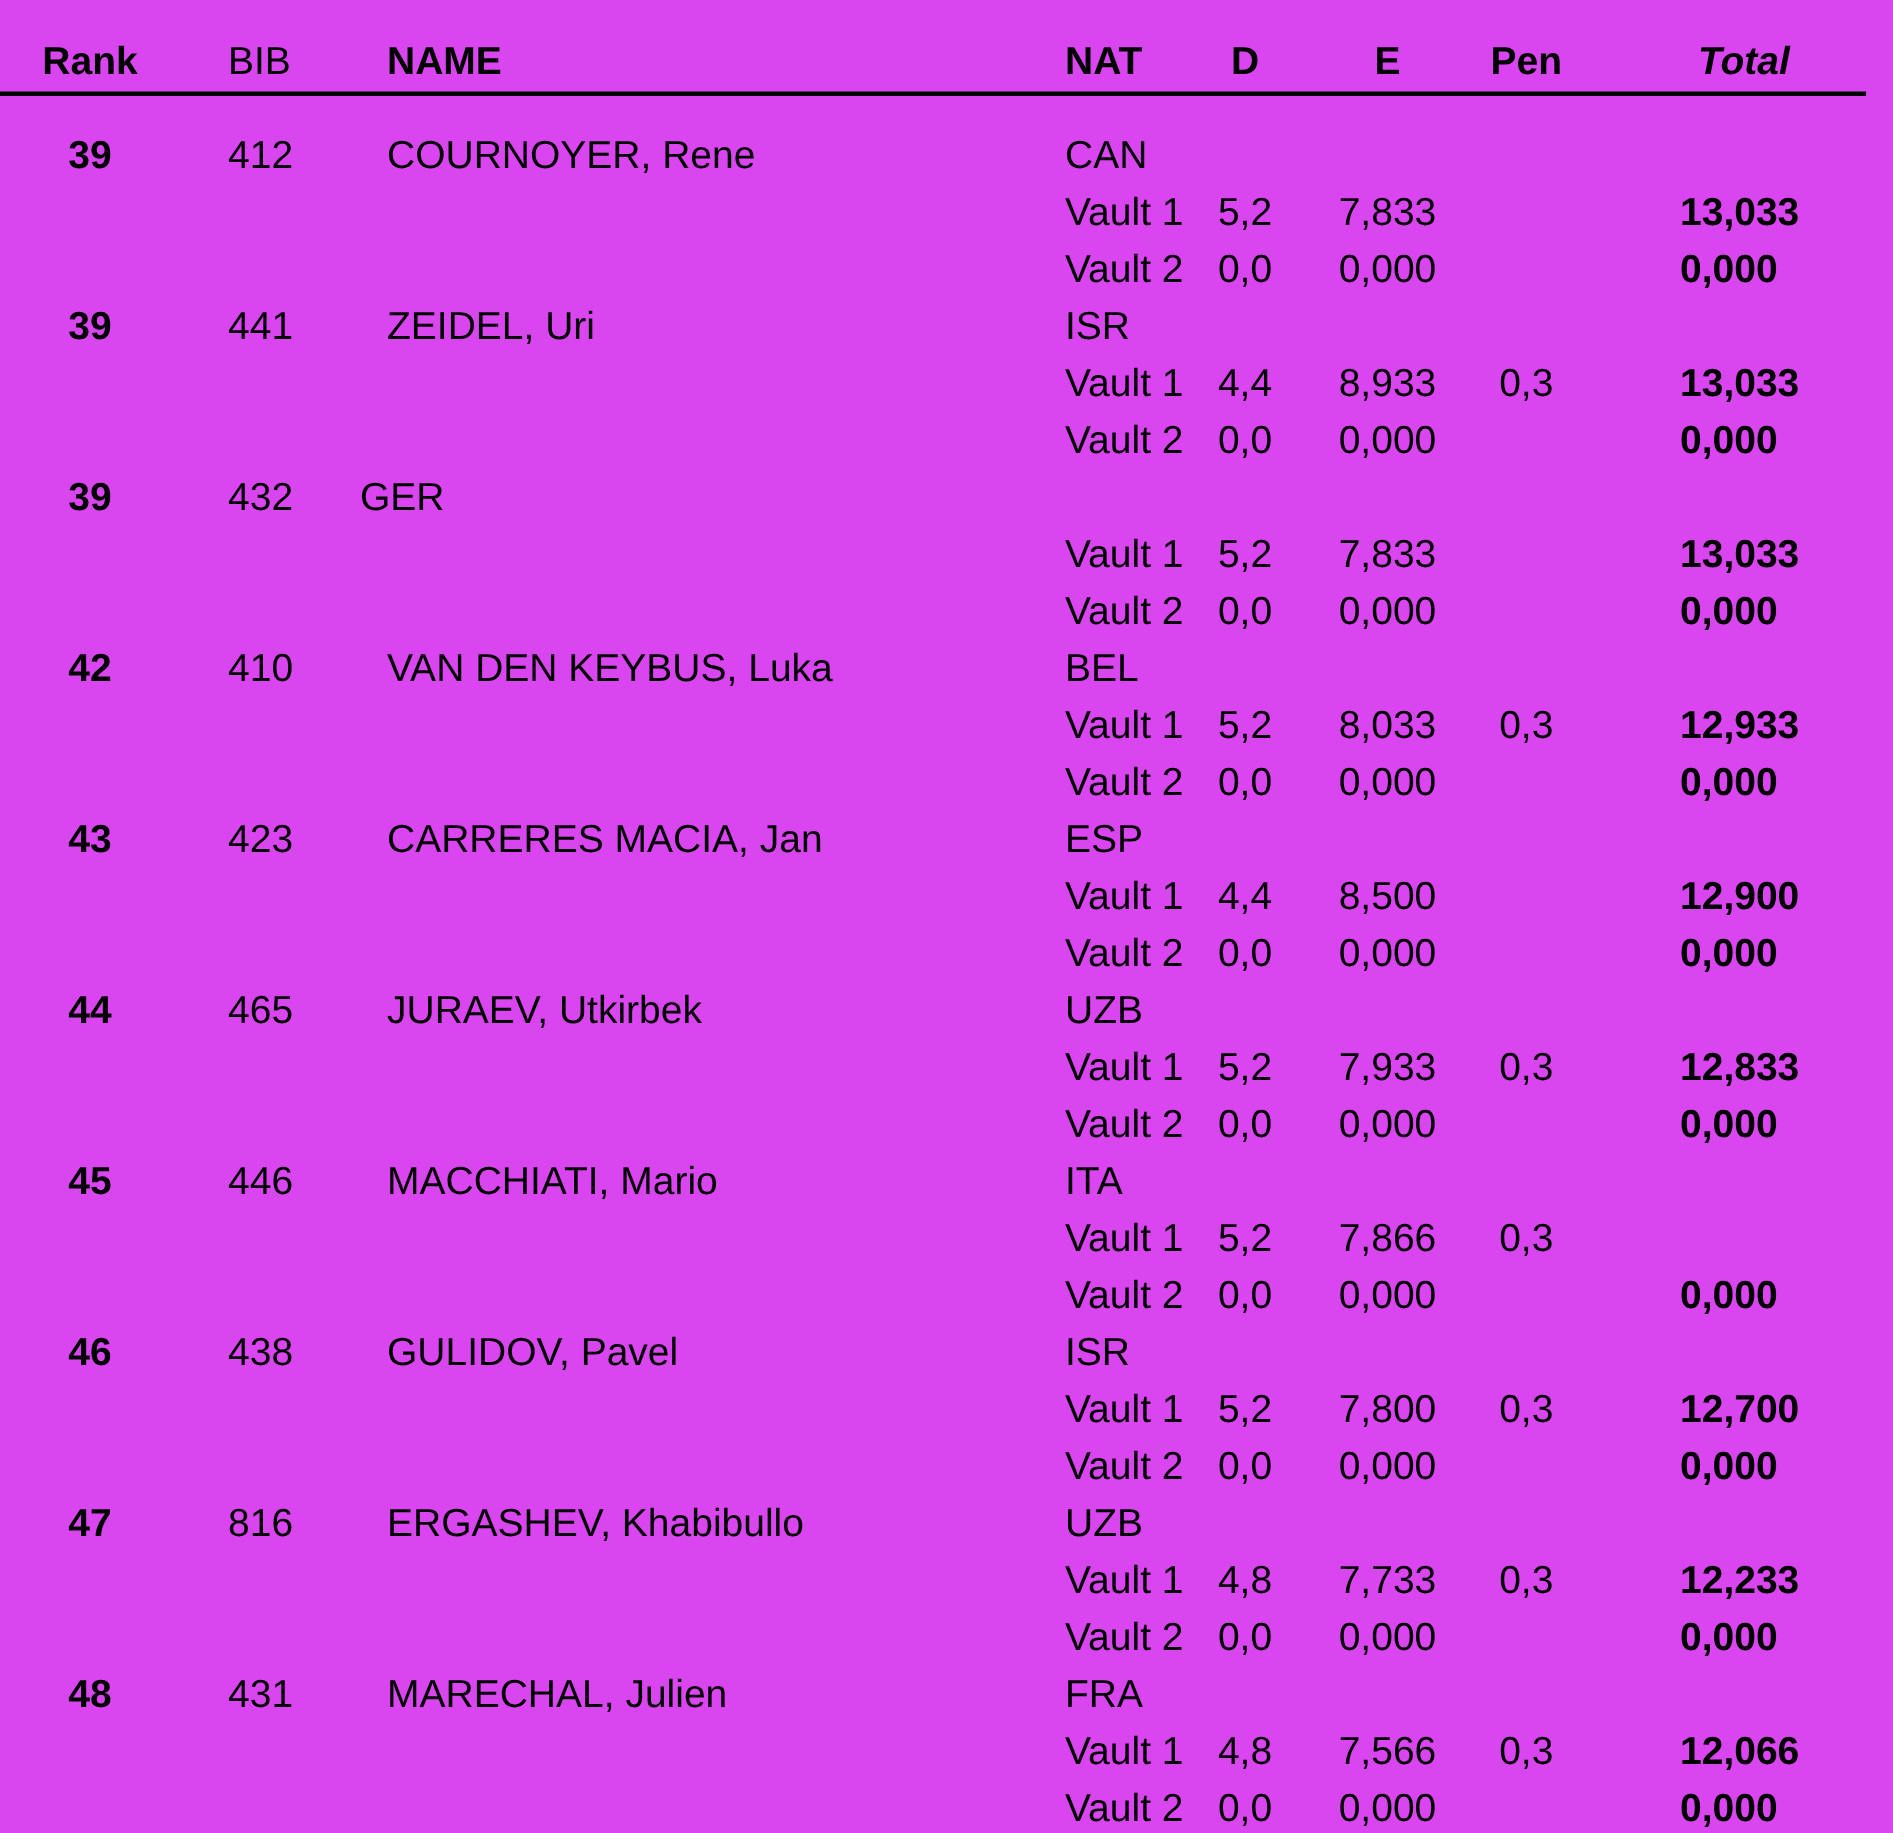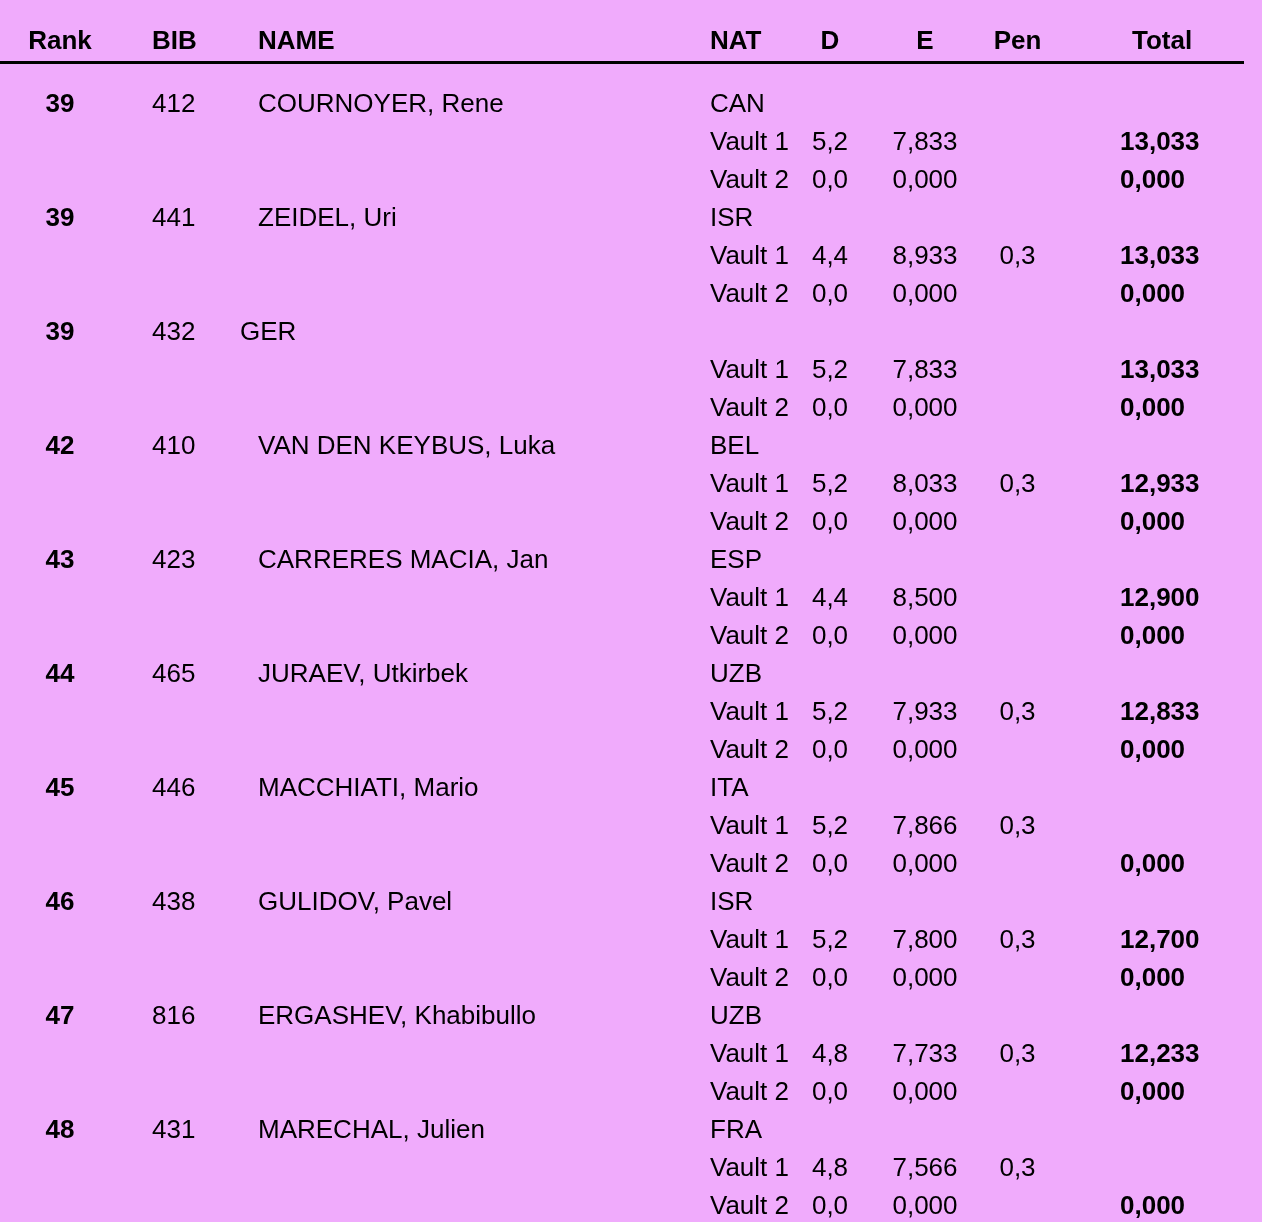--- a/index.html
+++ b/index.html
@@ -4,21 +4,21 @@
 <style>
   * { margin: 0; padding: 0; box-sizing: border-box; }
   html, body {
     background: #ffffff;
     font-family: "Liberation Sans", "DejaVu Sans", sans-serif;
     color: #000000;
   }
   .page {
     width: 1262px;
     height: 1222px;
-    background: #f0abfc;
+    background: #d946ef;
     overflow: hidden;
   }
   .results-table {
     width: 1244px;
   }
   .grid-row {
     display: grid;
     grid-template-columns: 120px 110px 470px 100px 60px 130px 55px 199px;
     align-items: center;
   }
@@ -36,22 +36,22 @@
   }
   .table-body .grid-row { height: 38px; }
   .col-rank  { text-align: center; font-weight: bold; }
   .col-bib   { text-align: left; padding-left: 32px; }
   .col-name  { text-align: left; padding-left: 28px; white-space: nowrap; }
   .col-nat   { text-align: left; padding-left: 10px; white-space: nowrap; }
   .col-d     { text-align: center; }
   .col-e     { text-align: center; }
   .col-pen   { text-align: center; }
   .col-total { text-align: left; padding-left: 75px; font-weight: bold; white-space: nowrap; }
-  .header-row .col-bib   { font-weight: bold; }
-  .header-row .col-total { padding-left: 87px; }
+  .header-row .col-bib   { font-weight: normal; }
+  .header-row .col-total { padding-left: 87px; font-style: italic; }
 </style>
 </head>
 <body>
 
 <div class="page">
   <div class="results-table">
 
     <div class="grid-row header-row">
       <div class="col-rank">Rank</div>
       <div class="col-bib">BIB</div>
@@ -352,20 +352,21 @@
     <div class="col-total"></div>
   </div>
   <div class="grid-row vault-row">
     <div class="col-rank"></div>
     <div class="col-bib"></div>
     <div class="col-name"></div>
     <div class="col-nat">Vault 1</div>
     <div class="col-d">4,8</div>
     <div class="col-e">7,566</div>
     <div class="col-pen">0,3</div>
+    <div class="col-total">12,066</div>
   </div>
   <div class="grid-row vault-row">
     <div class="col-rank"></div>
     <div class="col-bib"></div>
     <div class="col-name"></div>
     <div class="col-nat">Vault 2</div>
     <div class="col-d">0,0</div>
     <div class="col-e">0,000</div>
     <div class="col-pen"></div>
     <div class="col-total">0,000</div>

